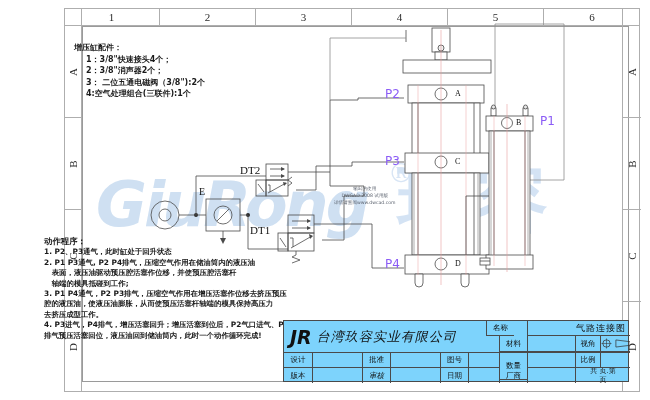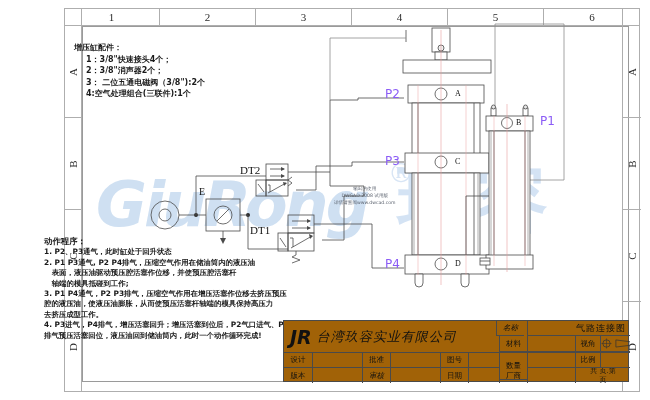--- a/index.html
+++ b/index.html
@@ -189,21 +189,21 @@
     z-index: 25;
   }
 
   
   #title-block {
     position: absolute;
     left: 283px; top: 320px;
     width: 346px; height: 62px;
     border: 1px solid #4a4a4a;
     box-sizing: border-box;
-    background: #a16207;
+    background: #7dd3fc;
     z-index: 40;
     font-family: "DejaVu Sans", sans-serif;
   }
   #title-block .cell {
     position: absolute;
     box-sizing: border-box;
     font-size: 7.5px;
     color: #111;
     display: flex;
     align-items: center;
@@ -484,21 +484,21 @@
   <div class="dtlabel" style="left:250px;top:224px;">DT1</div>
   <div class="elabel" style="left:199px;top:186px;">E</div>
 
   <div id="title-block">
 
     <div class="cell" style="left:0px;top:0px;width:215px;height:31px;justify-content:flex-start;padding-left:6px;">
       <span class="brand-jr">JR</span>
       <span class="brand-cn">台湾玖容实业有限公司</span>
     </div>
 
-    <div class="cell bl bb" style="left:212px;top:0px;width:28px;height:15px;font-style:italic;">名称</div>
+    <div class="cell bl bb" style="left:202px;top:0px;width:28px;height:15px;">名称</div>
     <div class="cell bl bb" style="left:243px;top:0px;width:103px;height:15px;padding-left:44px;">
         <span class="big-title">气路连接图</span>
       </div>
 
     <div class="cell bl bb" style="left:215px;top:15px;width:28px;height:16px;">材料</div>
     <div class="cell bl bb" style="left:243px;top:15px;width:48px;height:16px;"></div>
     <div class="cell bl bb" style="left:291px;top:15px;width:25px;height:16px;">视角</div>
     <div class="cell bl bb" style="left:316px;top:15px;width:30px;height:16px;">
       <span class="view-sym">
         <svg width="11" height="11" viewBox="0 0 12 12">

